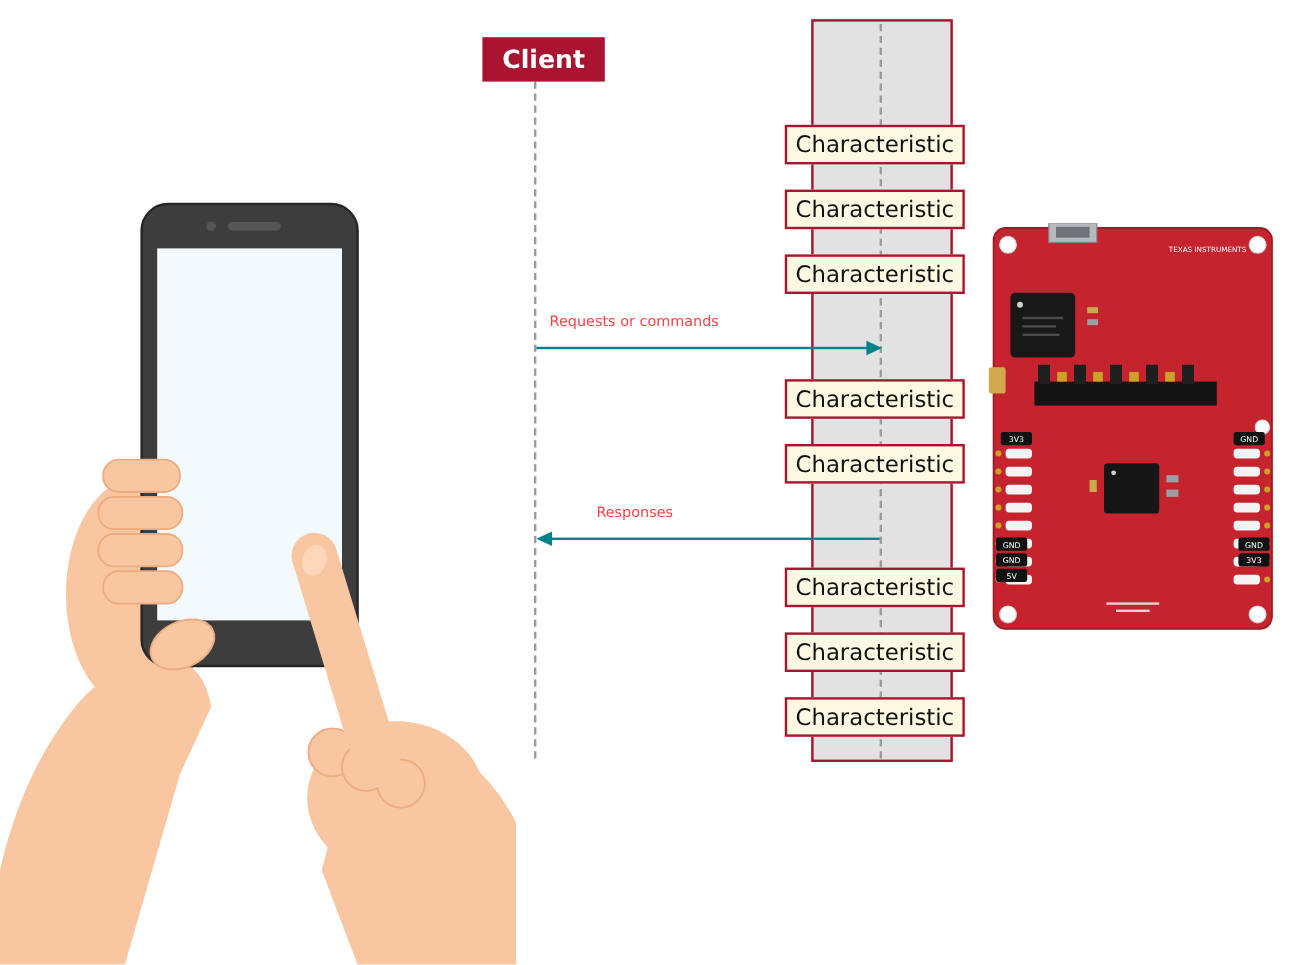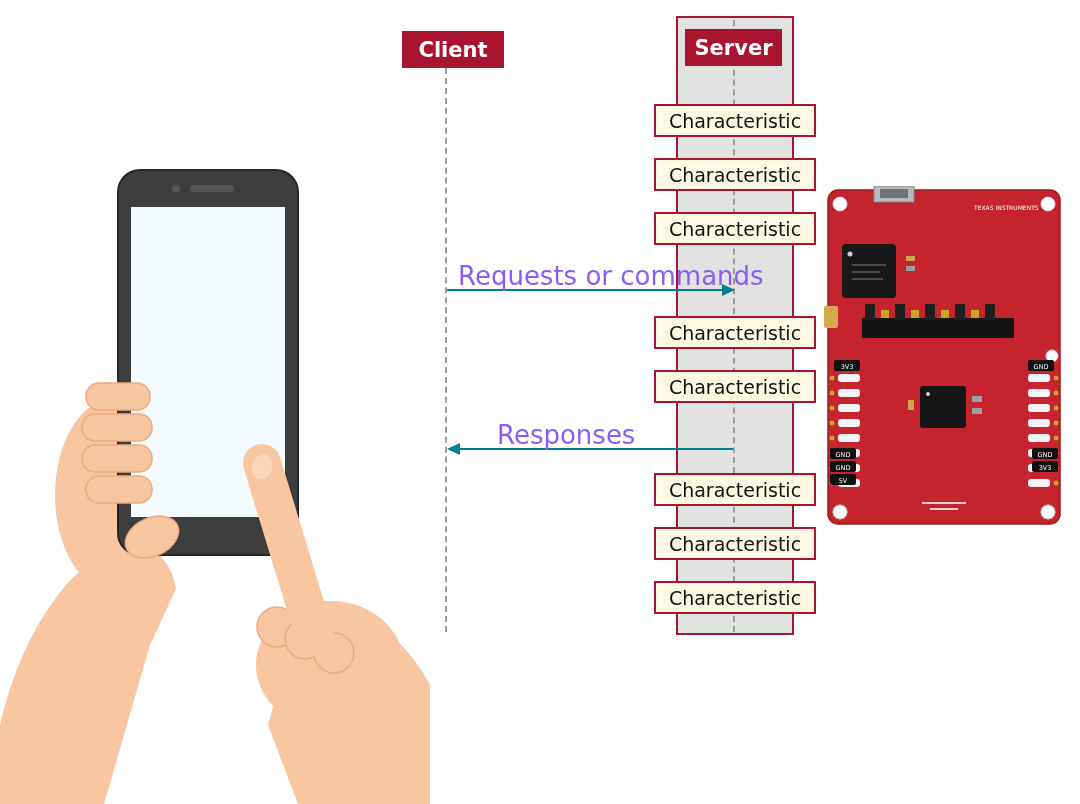--- a/index.html
+++ b/index.html
@@ -28,31 +28,31 @@
   .server-band{position:absolute;left:676px;top:16px;width:118px;height:619px;
     background:var(--band-gray);border:2px solid var(--accent-red);z-index:1;}
 
   
   .actor-label{position:absolute;z-index:5;background:var(--accent-red);color:#ffffff;
     font-weight:bold;font-size:21px;display:flex;align-items:center;justify-content:center;}
   .client-label{left:402px;top:31px;width:102px;height:37px;}
   .server-label{left:685px;top:29px;width:97px;height:37px;}
 
   
-  .char-box{position:absolute;left:654px;width:162px;height:33px;z-index:3;
+  .char-box{position:absolute;left:654px;width:150px;height:33px;z-index:3;
     background:var(--char-bg);border:2px solid var(--accent-red);color:var(--text-dark);
     font-size:19px;display:flex;align-items:center;justify-content:center;}
 
   
   .arrow-shaft{position:absolute;height:2px;background:var(--arrow-teal);z-index:4;}
   .arrow-head{position:absolute;width:0;height:0;z-index:4;
     border-top:6px solid transparent;border-bottom:6px solid transparent;}
   .arrow-head.right{border-left:13px solid var(--arrow-teal);}
   .arrow-head.left{border-right:13px solid var(--arrow-teal);}
-  .msg-label{position:absolute;z-index:5;color:#8b5cf6;font-size:26px;white-space:nowrap;}
+  .msg-label{position:absolute;z-index:5;color:#ef4444;font-size:12px;white-space:nowrap;}
 
   
   .illustration{position:absolute;z-index:0;}
   .phone-illus{left:0;top:165px;}
   .board-illus{left:822px;top:186px;}
   .skin{fill:var(--skin);}
   .skin-edge{stroke:var(--skin-shadow);stroke-width:1.5;}
   .phone-body-fill{fill:var(--phone-body);}
   .screen-fill{fill:var(--screen);}
   .board-fill{fill:var(--board-red);}
@@ -95,21 +95,20 @@
       <line x1="262" y1="298" x2="315" y2="472" stroke="var(--skin)" stroke-width="38" stroke-linecap="round"></line>
       <ellipse transform="rotate(17 262 302)" cx="262" cy="302" rx="10" ry="13" fill="#fbd6b8"></ellipse>
     </g>
   </svg>
 
   <div class="server-band"></div>
   <div class="lifeline client-lifeline"></div>
   <div class="lifeline server-lifeline"></div>
 
   <div class="actor-label client-label">Client</div>
-  <div class="actor-label server-label">Server</div>
 
   <div class="char-box" style="top:104px">Characteristic</div>
   <div class="char-box" style="top:158px">Characteristic</div>
   <div class="char-box" style="top:212px">Characteristic</div>
   <div class="char-box" style="top:316px">Characteristic</div>
   <div class="char-box" style="top:370px">Characteristic</div>
   <div class="char-box" style="top:473px">Characteristic</div>
   <div class="char-box" style="top:527px">Characteristic</div>
   <div class="char-box" style="top:581px">Characteristic</div>
 

